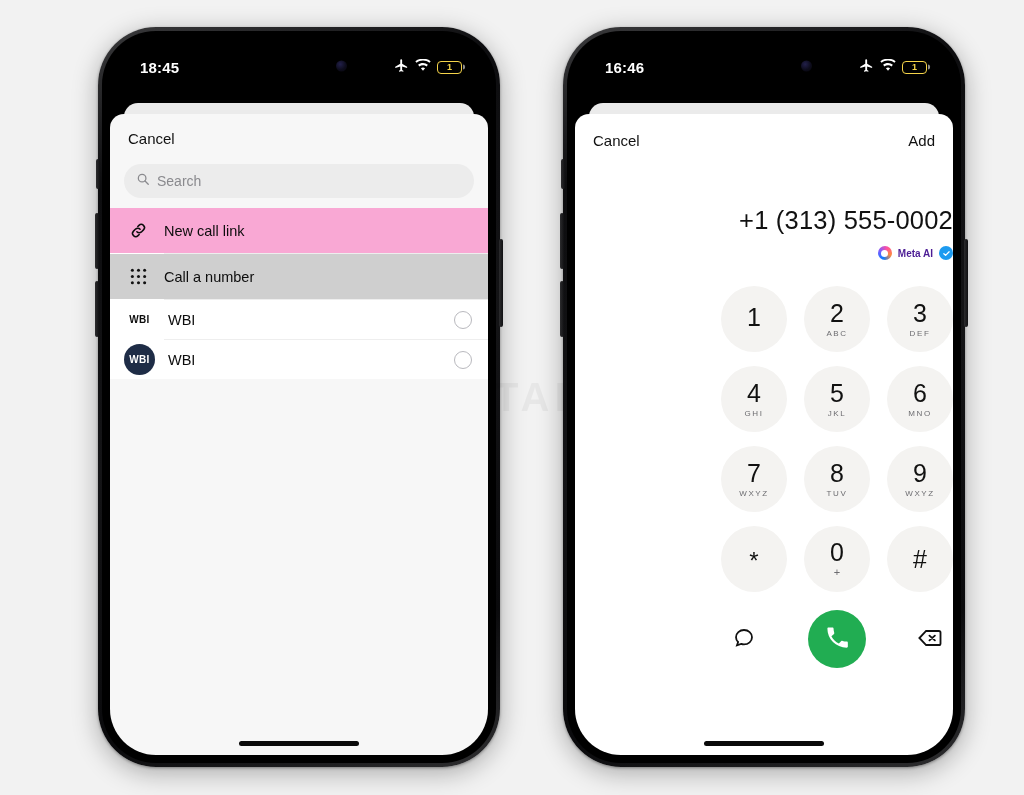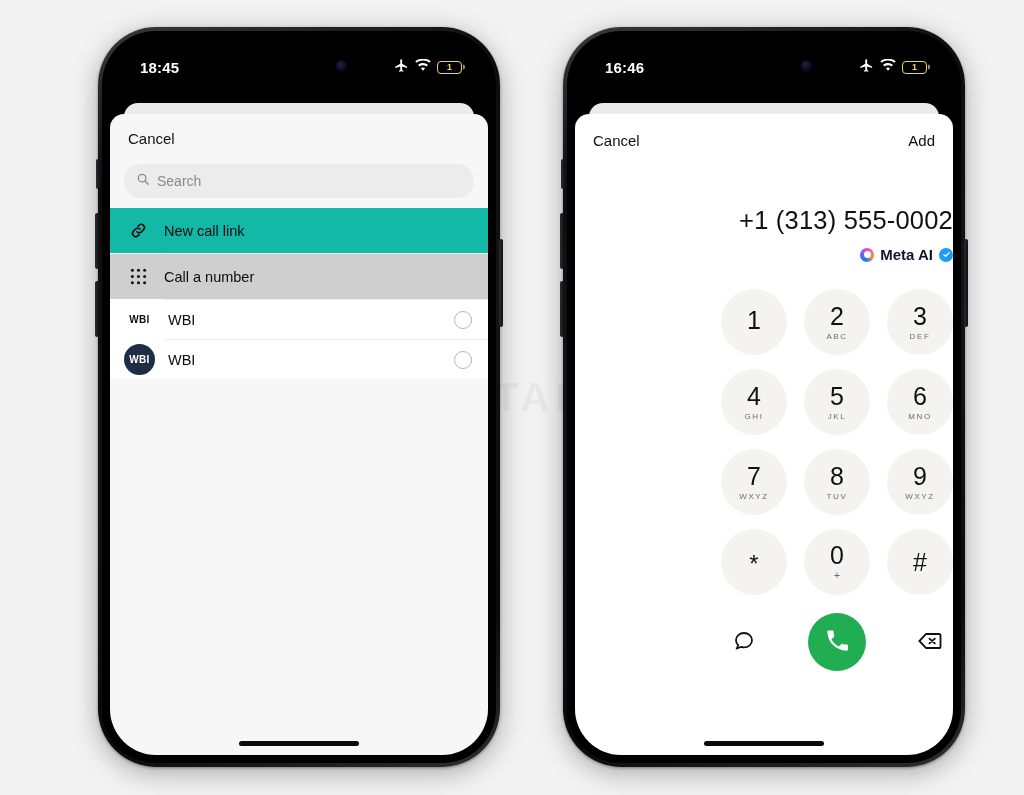--- a/index.html
+++ b/index.html
@@ -107,21 +107,21 @@
   .search {
     height: 34px; border-radius: 17px; background: #ececec;
     display: flex; align-items: center; gap: 7px; padding: 0 12px;
   }
   .search .ph { font-size: 14px; color: #8a8a8e; }
 
   
   .card { background: #fff; margin: 0; }
   .row {
     display: flex; align-items: center; gap: 14px;
-    height: 45px; padding: 0 16px; background: #14b8a6; cursor: pointer;
+    height: 45px; padding: 0 16px; background: #f9a8d4; cursor: pointer;
   }
   .row.selected { background: #cfcfcf; }
   .row .ico { width: 24px; display: flex; align-items: center; justify-content: center; }
   .row .lbl { font-size: 14.5px; color: #0d0d0d; }
   .sep { height: 1px; background: #eeeeee; margin-left: 54px; }
 
   .section-title {
     font-size: 12.5px; color: #5a5a5f; padding: 16px 20px 7px;
   }
 
@@ -142,21 +142,21 @@
   
   .dialer { flex: 1; display: flex; flex-direction: column; align-items: flex-end; padding-top: 40px; }
   .number { font-size: 25.5px; color: #111; letter-spacing: .2px; }
   .meta-row { display: flex; align-items: center; gap: 6px; margin-top: 11px; }
   .meta-ring {
     width: 14px; height: 14px; border-radius: 50%;
     background: conic-gradient(from 200deg, #0a7cff, #7b5bff, #ff4fa3, #ff8a3d, #0a7cff);
     display: flex; align-items: center; justify-content: center;
   }
   .meta-ring i { width: 7px; height: 7px; border-radius: 50%; background: #fff; display: block; }
-  .meta-name { font-size: 15px; font-weight: 600; color: #0f172a; }
+  .meta-name { font-size: 10px; font-weight: 600; color: #4c1d95; }
   .verified {
     width: 14px; height: 14px; border-radius: 50%; background: #1d9bf0;
     display: flex; align-items: center; justify-content: center;
   }
 
   .keypad {
     margin-top: 26px;
     display: grid; grid-template-columns: repeat(3, 66px);
     gap: 14px 17px;
   }

